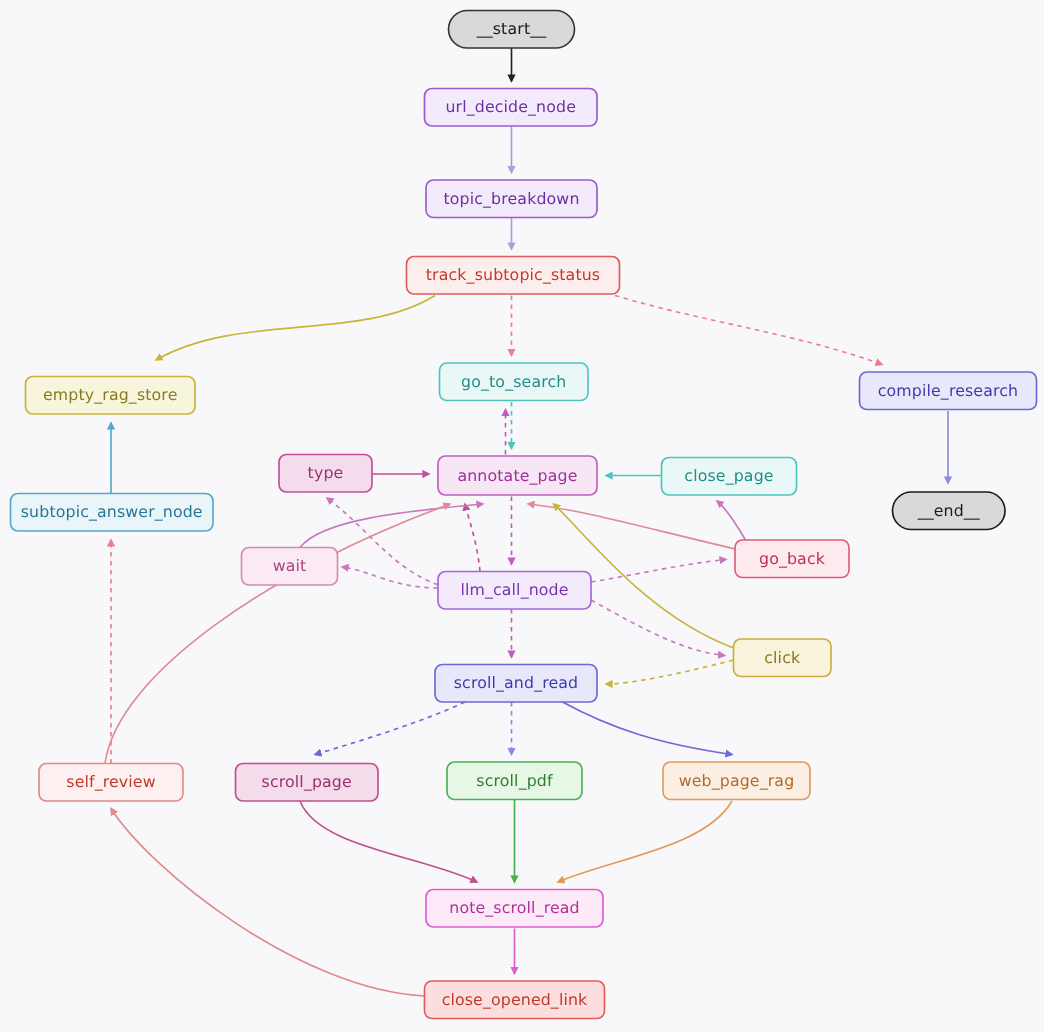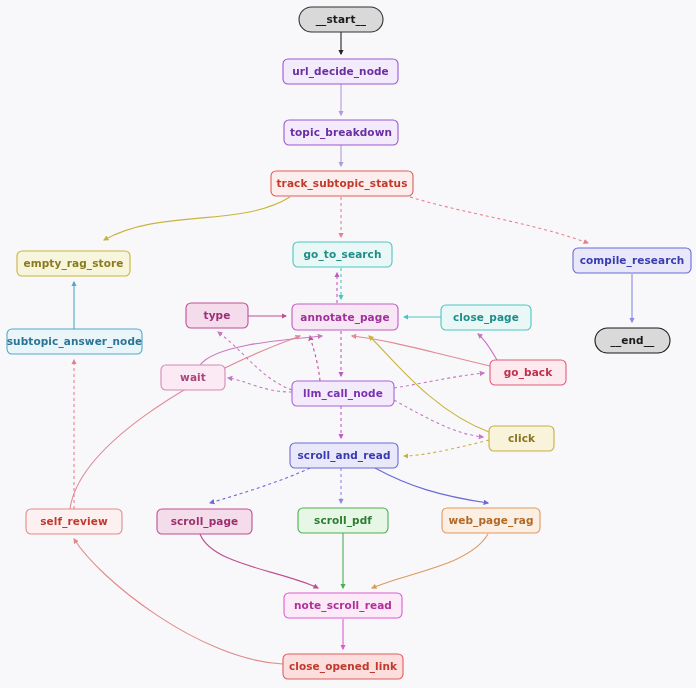--- a/index.html
+++ b/index.html
@@ -11,21 +11,20 @@
     width: 696px;
     height: 688px;
     font-family: "DejaVu Sans", "Liberation Sans", sans-serif;
     overflow: hidden;
   }
   #graph-root {
     position: relative;
     width: 696px;
     height: 688px;
     background: #f8f8fb;
-    font-weight: bold;
   }
   svg#flow {
     position: absolute;
     top: 0;
     left: 0;
     width: 696px;
     height: 688px;
   }
   .node-rect {
     stroke-width: 1.1px;

